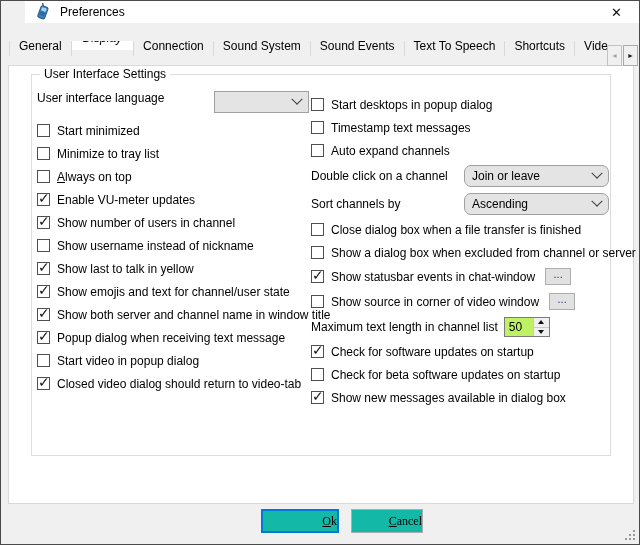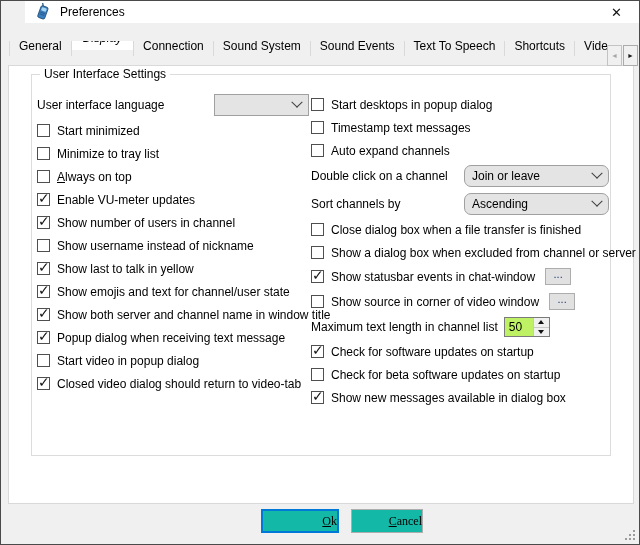--- a/index.html
+++ b/index.html
@@ -27,21 +27,21 @@
   .grouplabel{position:absolute;top:-8px;left:8px;background:#fff;padding:0 4px;font-size:12px;white-space:nowrap;}
 
   
   .col{position:absolute;display:flex;flex-direction:column;z-index:5;}
   .col.left{left:36px;top:90px;width:272px;}
   .col.right{left:310px;top:92px;width:298px;}
   .row{display:flex;align-items:center;height:23px;white-space:nowrap;}
   .row.tall{height:28px;}
   .row.dots{height:25px;}
   .row.spin{height:26px;}
-  .row.lang{height:28px;align-items:center;}
+  .row.lang{height:28px;align-items:flex-start;}
 
   .cb{width:13px;height:13px;box-sizing:border-box;border:1px solid #4f4f4f;background:#fff;margin-right:7px;position:relative;flex:none;}
   .cb.checked::after{content:"\2713";position:absolute;left:0px;top:-4px;font-size:14px;color:#111;}
   .lbl{font-size:12px;}
   .mn{text-decoration:underline;}
 
   .combo{height:22px;box-sizing:border-box;background:#e4e4e4;border:1px solid #a0a0a0;display:flex;align-items:center;padding:0 7px;font-size:12px;}
   .combo .chev{width:7px;height:7px;border-right:1.5px solid #3f3f3f;border-bottom:1.5px solid #3f3f3f;transform:rotate(45deg) translate(-2px,-2px);margin-left:auto;flex:none;}
   .combo.w-lang{width:95px;margin-left:auto;}
   .combo.w-right{width:145px;margin-left:auto;border-radius:7px;}

